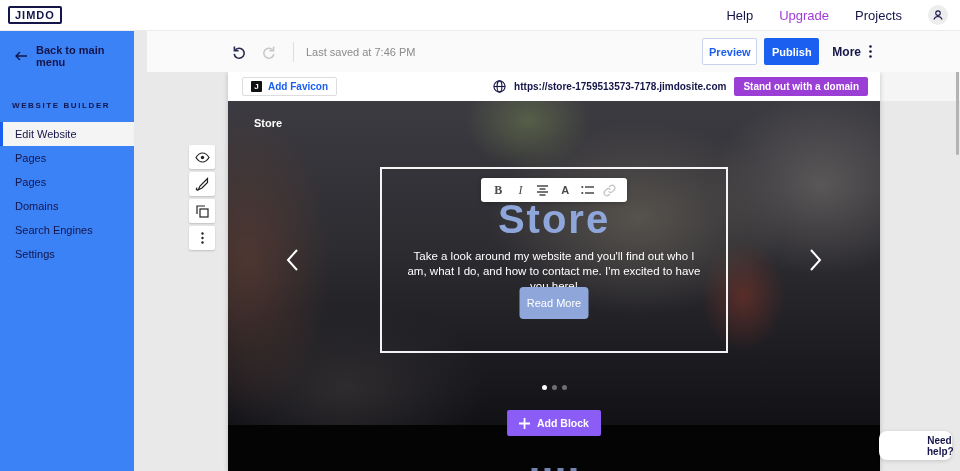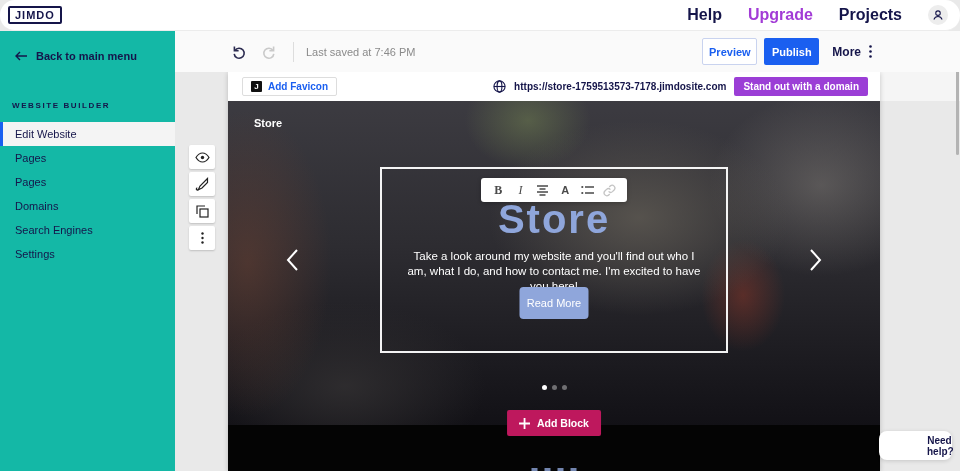--- a/index.html
+++ b/index.html
@@ -2,25 +2,25 @@
 <html><head>
 <meta charset="utf-8">
 <style>
   * { margin:0; padding:0; box-sizing:border-box; }
   html,body { width:960px; height:471px; overflow:hidden; }
   body { font-family:"Liberation Sans", sans-serif; }
   #root { position:relative; width:960px; height:471px; background:#e9e9e9; overflow:hidden; }
 
   
   .header { position:absolute; top:0; left:0; width:960px; height:31px; background:#fff;
-            border-bottom:1px solid #ececec; display:flex; align-items:center; z-index:30;border-radius:15px; }
+            border-bottom:1px solid #ececec; display:flex; align-items:center; z-index:30; }
   .logo-box { margin-left:8px; border:2px solid #15154a; color:#15154a; font-weight:700;
               font-size:11px; letter-spacing:1px; padding:1px 5px; border-radius:2px; }
   .header-right { margin-left:auto; display:flex; align-items:center; gap:26px; padding-right:12px; }
-  .hlink { font-size:16px; font-weight:700; color:#15154a; cursor:pointer; }
+  .hlink { font-size:13px; font-weight:400; color:#15154a; cursor:pointer; }
   .hlink.upgrade { color:#a23bd6; }
   .avatar { width:20px; height:20px; border-radius:50%; background:#ededed; display:flex;
             align-items:center; justify-content:center; color:#15154a; cursor:pointer; }
 
   
   .toolbar { position:absolute; top:31px; left:147px; width:813px; height:41px; background:#fafafa;
              display:flex; align-items:center; z-index:20; }
   .icon-btn { background:none; border:none; cursor:pointer; display:flex; align-items:center;
               justify-content:center; padding:2px; }
   .undo { margin-left:82px; color:#2b2b50; }
@@ -29,21 +29,21 @@
   .last-saved { font-size:11px; color:#8a8a8a; }
   .tb-right { position:absolute; right:88px; display:flex; align-items:center; gap:7px; }
   .btn-preview { width:55px; height:27px; background:#fff; border:1px solid #c9d3ef; color:#1a5ff0;
                  font-size:11px; font-weight:700; border-radius:2px; cursor:pointer; }
   .btn-publish { width:55px; height:27px; background:#1a5ff0; border:none; color:#fff;
                  font-size:11px; font-weight:700; border-radius:2px; cursor:pointer; }
   .more-btn { display:flex; align-items:flex-start; gap:8px; margin-left:6px; cursor:pointer;
               color:#15154a; font-size:12px; font-weight:700; background:none; border:none; }
 
   
-  .sidebar { position:absolute; top:31px; left:0; width:175px; height:440px; background:#14b8a6; z-index:25; }
+  .sidebar { position:absolute; top:31px; left:0; width:134px; height:440px; background:#3b82f6; z-index:25; }
   .side-title { font-size:8px; font-weight:700; letter-spacing:1.6px; color:#15154a;
                 margin:33px 0 12px 12px; }
   .side-item { height:24px; display:flex; align-items:center; padding-left:12px; font-size:11px;
                font-weight:400; color:#15154a; cursor:pointer; border-left:3px solid transparent; }
   .side-item.active { background:#f4f4f4; border-left:3px solid #1a5ff0; }
 
   
   .right-band { position:absolute; left:880px; top:72px; width:80px; height:29px; background:#f5f5f5; }
   .scrollbar { position:absolute; left:956px; top:33px; width:3px; height:122px; background:#b3b3b3;
                border-radius:2px; cursor:pointer; }
@@ -110,21 +110,21 @@
 
   .arrow { position:absolute; top:147px; color:#fff; background:none; border:none; cursor:pointer; }
   .arrow.left { left:58px; } .arrow.right { right:58px; }
 
   .dots { position:absolute; top:284px; left:0; right:0; display:flex; justify-content:center; gap:5px; }
   .dot { width:5px; height:5px; border-radius:50%; background:rgba(255,255,255,.38); cursor:pointer; }
   .dot.active { background:#fff; }
 
   
   .btn-addblock { position:absolute; left:50%; transform:translateX(-50%); top:338px; height:26px;
-                  background:#be185d; color:#fff; border:none; border-radius:2px; font-size:10.5px;
+                  background:#8b5cf6; color:#fff; border:none; border-radius:2px; font-size:10.5px;
                   font-weight:700; display:flex; align-items:center; gap:7px; padding:0 12px;
                   cursor:pointer; z-index:6; }
   .dark-section { position:absolute; left:0; top:353px; width:652px; height:46px; background:#040404; }
   .sliver { position:absolute; bottom:0; left:50%; transform:translateX(-50%); display:flex; gap:7px; }
   .sliver i { width:6px; height:3px; background:#8fa6db; opacity:.8; }
 
   
   .need-help { position:absolute; right:8px; bottom:11px; width:73px; height:29px; background:#fff;
                border:none; border-radius:8px; box-shadow:0 1px 4px rgba(0,0,0,.15); color:#15154a;
                font-size:10px; font-weight:700; cursor:pointer; z-index:40;padding-left:48px; }

